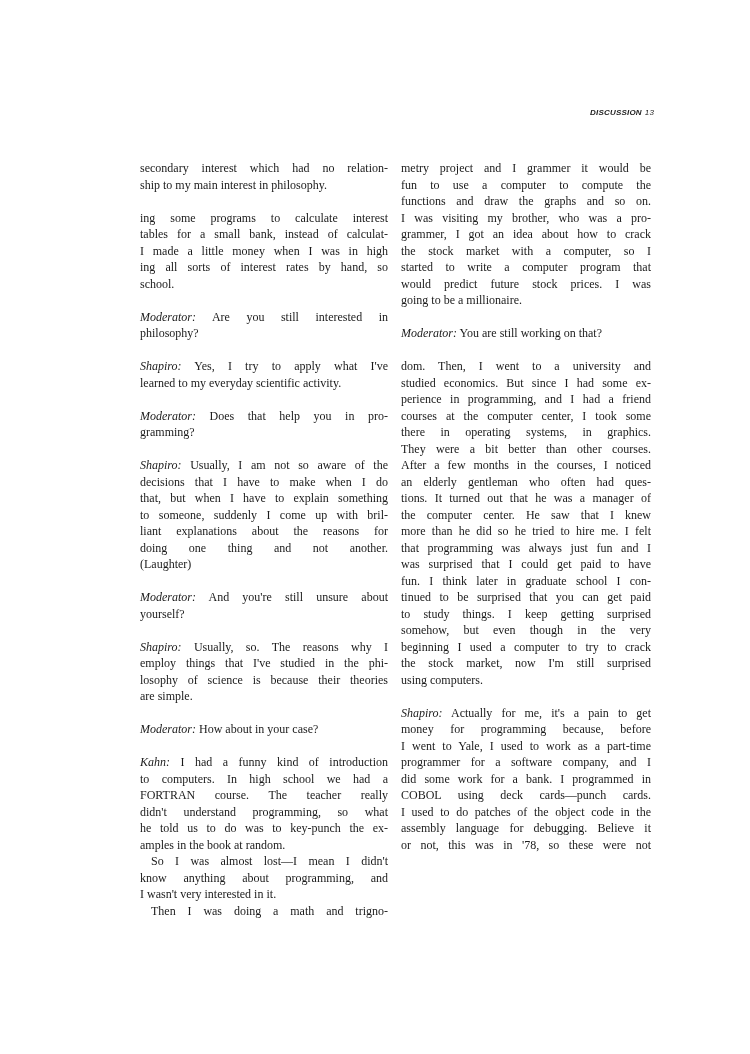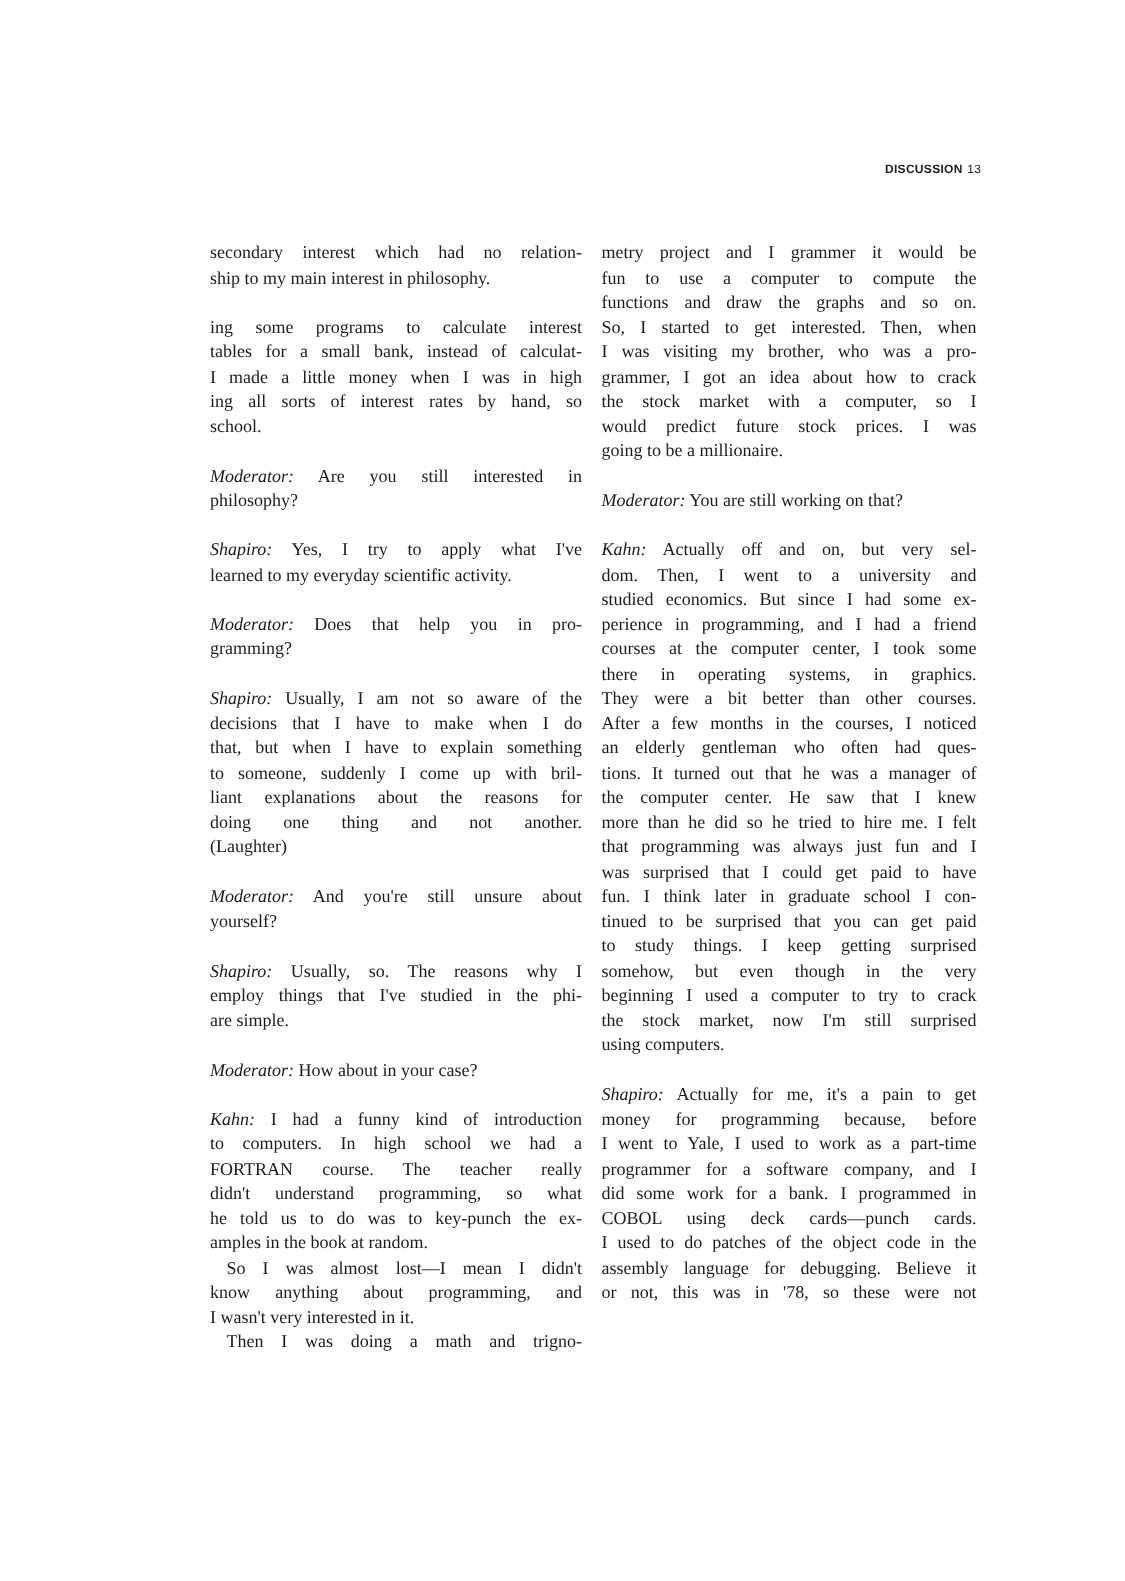--- a/index.html
+++ b/index.html
@@ -4,21 +4,21 @@
 <style>
   html, body { margin: 0; padding: 0; }
   body {
     width: 750px; height: 1054px; background: #ffffff; position: relative; overflow: hidden;
     font-family: "Liberation Serif", "DejaVu Serif", serif; color: #1a1a1a;
   }
   .running-head {
     position: absolute; top: 108px; left: 590px; width: 64px;
     font-family: "Liberation Sans", "DejaVu Sans", sans-serif;
     font-size: 8px; font-weight: bold; letter-spacing: 0.2px; color: #222;
-    white-space: nowrap; text-align: right;
+    white-space: nowrap; text-align: right; font-style: italic;
   }
   .running-head .num { font-weight: normal; margin-left: 3px; }
   .col {
     position: absolute; top: 160px; width: 248px;
     font-size: 12px; line-height: 16.5px; text-align: justify; hyphens: manual;
   }
   .col.left { left: 140px; }
   .col.right { left: 401px; width: 250px; }
   .para { margin: 0 0 16.5px 0; }
   .para.tight { margin-bottom: 0; }
@@ -67,20 +67,21 @@
       <span class="line"><span>doing one thing and not another.</span></span>
       <span class="line last"><span>(Laughter)</span></span>
     </div>
   <div class="para">
       <span class="line"><span class="speaker">Moderator:</span><span> And you're still unsure about</span></span>
       <span class="line last"><span>yourself?</span></span>
     </div>
   <div class="para">
       <span class="line"><span class="speaker">Shapiro:</span><span> Usually, so. The reasons why I</span></span>
       <span class="line"><span>employ things that I've studied in the phi-</span></span>
+      <span class="line"><span>losophy of science is because their theories</span></span>
       <span class="line last"><span>are simple.</span></span>
     </div>
   <div class="para">
       <span class="line last"><span class="speaker">Moderator:</span><span> How about in your case?</span></span>
     </div>
   <div class="para tight">
       <span class="line"><span class="speaker">Kahn:</span><span> I had a funny kind of introduction</span></span>
       <span class="line"><span>to computers. In high school we had a</span></span>
       <span class="line"><span>FORTRAN course. The teacher really</span></span>
       <span class="line"><span>didn't understand programming, so what</span></span>
@@ -95,32 +96,31 @@
   <div class="para tight">
       <span class="line ind"><span>Then I was doing a math and trigno-</span></span>
     </div>
 </div>
 
 <div class="col right">
   <div class="para">
       <span class="line"><span>metry project and I grammer it would be</span></span>
       <span class="line"><span>fun to use a computer to compute the</span></span>
       <span class="line"><span>functions and draw the graphs and so on.</span></span>
-      <span class="line"><span>So, I started to get interested. Then, when</span></span>
       <span class="line"><span>I was visiting my brother, who was a pro-</span></span>
       <span class="line"><span>grammer, I got an idea about how to crack</span></span>
       <span class="line"><span>the stock market with a computer, so I</span></span>
+      <span class="line"><span>started to write a computer program that</span></span>
       <span class="line"><span>would predict future stock prices. I was</span></span>
       <span class="line last"><span>going to be a millionaire.</span></span>
     </div>
   <div class="para">
       <span class="line last"><span class="speaker">Moderator:</span><span> You are still working on that?</span></span>
     </div>
   <div class="para">
-      <span class="line"><span class="speaker">Kahn:</span><span> Actually off and on, but very sel-</span></span>
       <span class="line"><span>dom. Then, I went to a university and</span></span>
       <span class="line"><span>studied economics. But since I had some ex-</span></span>
       <span class="line"><span>perience in programming, and I had a friend</span></span>
       <span class="line"><span>courses at the computer center, I took some</span></span>
       <span class="line"><span>there in operating systems, in graphics.</span></span>
       <span class="line"><span>They were a bit better than other courses.</span></span>
       <span class="line"><span>After a few months in the courses, I noticed</span></span>
       <span class="line"><span>an elderly gentleman who often had ques-</span></span>
       <span class="line"><span>tions. It turned out that he was a manager of</span></span>
       <span class="line"><span>the computer center. He saw that I knew</span></span>

